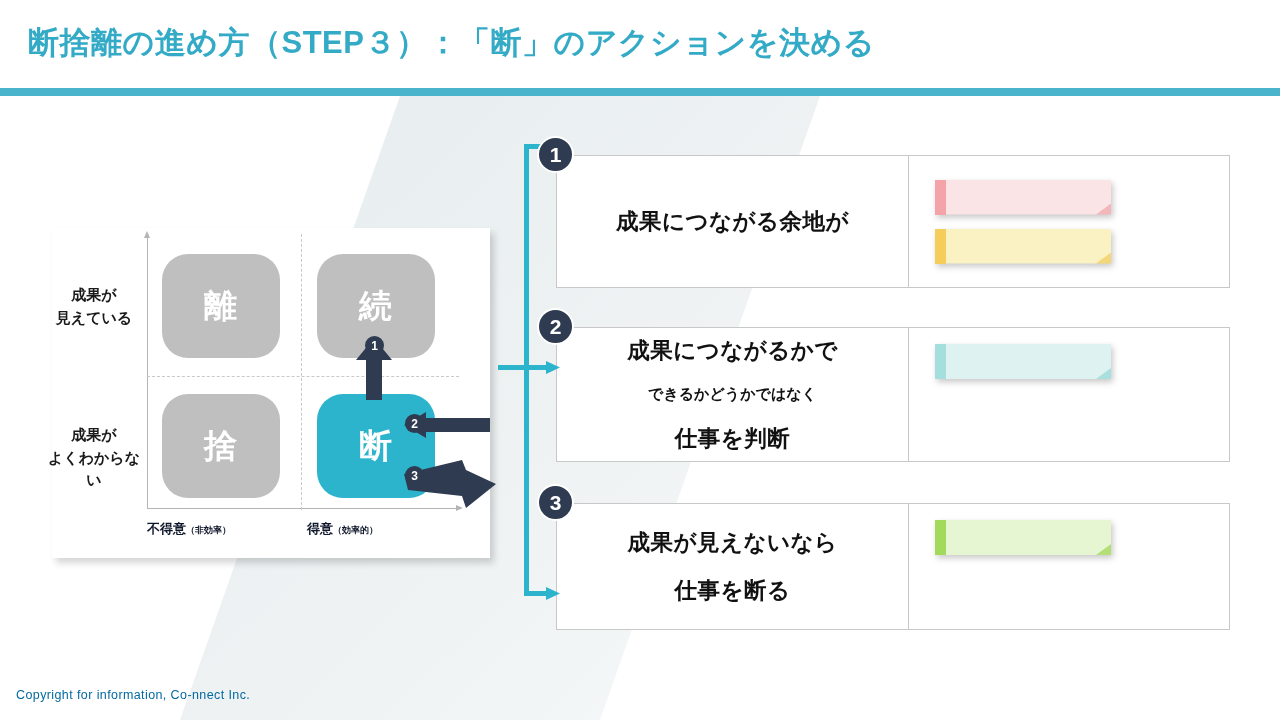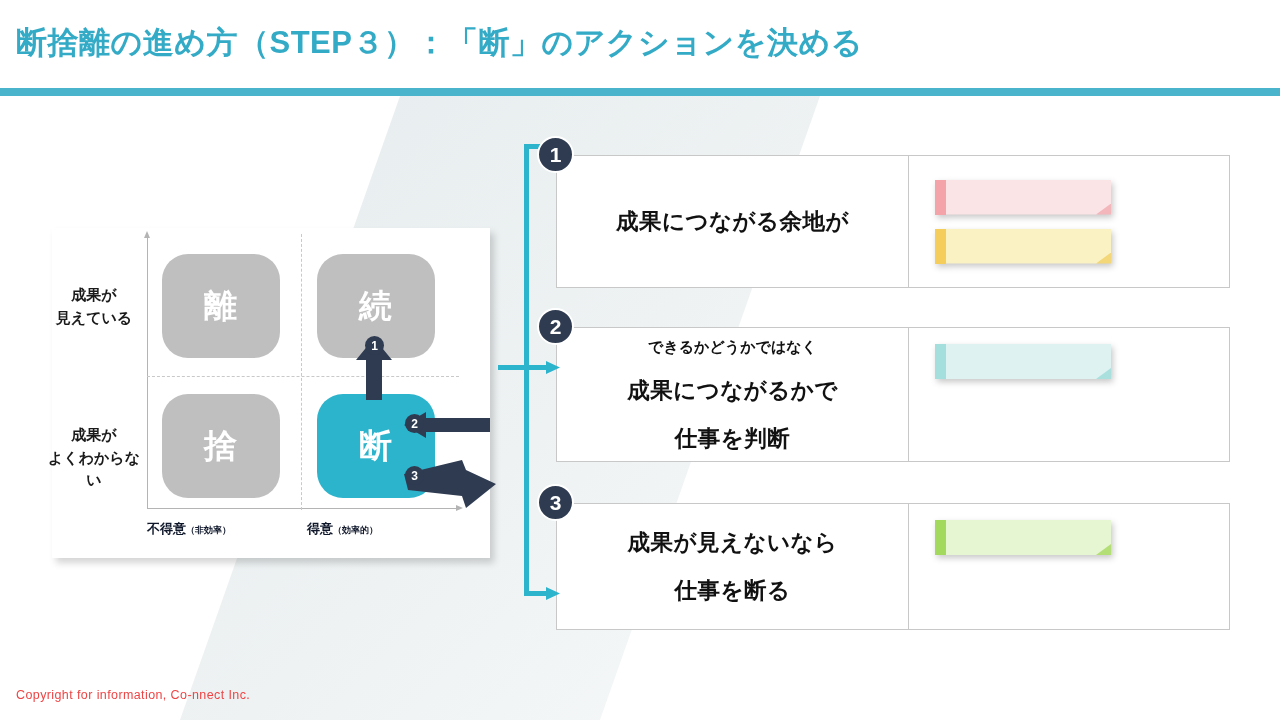--- a/index.html
+++ b/index.html
@@ -15,21 +15,21 @@
   .diag-band{
     position:absolute;
     top:0; left:0; width:1280px; height:720px;
     pointer-events:none;
     z-index:0;
   }
 
   
   .slide-title{
     position:absolute;
-    left:16px; top:22px;
+    left:28px; top:22px;
     font-size:31px;
     font-weight:bold;
     letter-spacing:0.5px;
     color:#33aac6;
     white-space:nowrap;
     z-index:3;
   }
   .header-rule{
     position:absolute;
     left:0; top:88px; width:1280px; height:8px;
@@ -220,21 +220,21 @@
   }
   .num-badge.n1{ top:136px; }
   .num-badge.n2{ top:308px; }
   .num-badge.n3{ top:484px; }
 
   
   .footer{
     position:absolute;
     left:16px; top:688px;
     font-size:12.5px;
-    color:#ef4444;
+    color:#0369a1;
     letter-spacing:0.4px;
     z-index:3;
   }
 </style>
 </head>
 <body>
 
 <svg class="diag-band" viewBox="0 0 1280 720" width="1280" height="720">
   <defs>
     <linearGradient id="bandGrad" x1="0" y1="0" x2="1" y2="1">
@@ -338,22 +338,22 @@
     <div class="note">
       <div class="body" style="background:#fbf2c4"></div>
       <div class="edge" style="background:#f5cd5a"></div>
       <div class="fold" style="background:#f3d778"></div>
     </div>
   </div>
 </div>
 
 <div class="panel p2">
   <div class="panel-text">
+    <div class="ln">成果につながるかで</div>
     <div class="ln small">できるかどうかではなく</div>
-    <div class="ln">成果につながるかで</div>
     <div class="ln">仕事を判断</div>
   </div>
   <div class="panel-notes" style="justify-content:flex-start; padding-top:16px;">
     <div class="note">
       <div class="body" style="background:#ddf2f1"></div>
       <div class="edge" style="background:#a5dfdd"></div>
       <div class="fold" style="background:#a9e0de"></div>
     </div>
   </div>
 </div>

